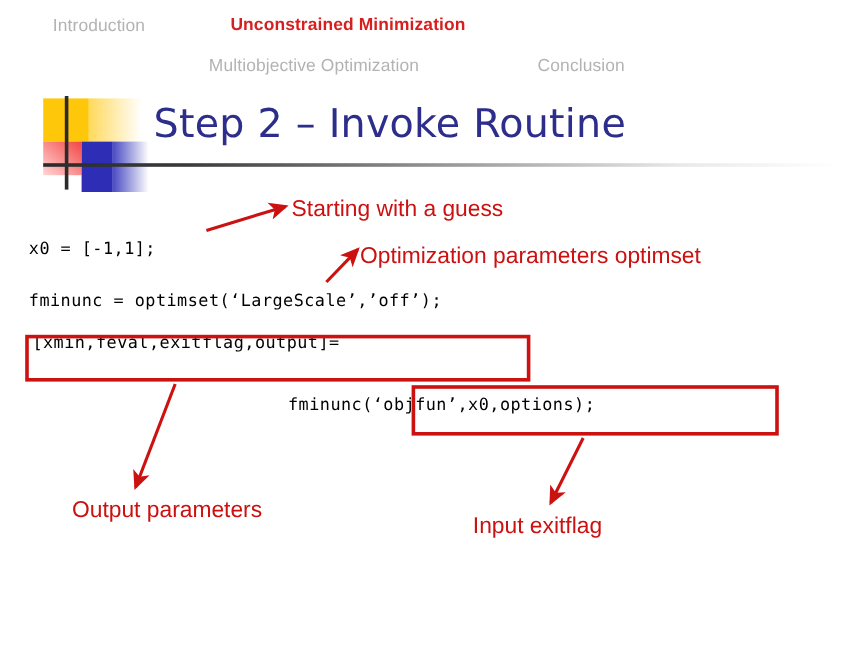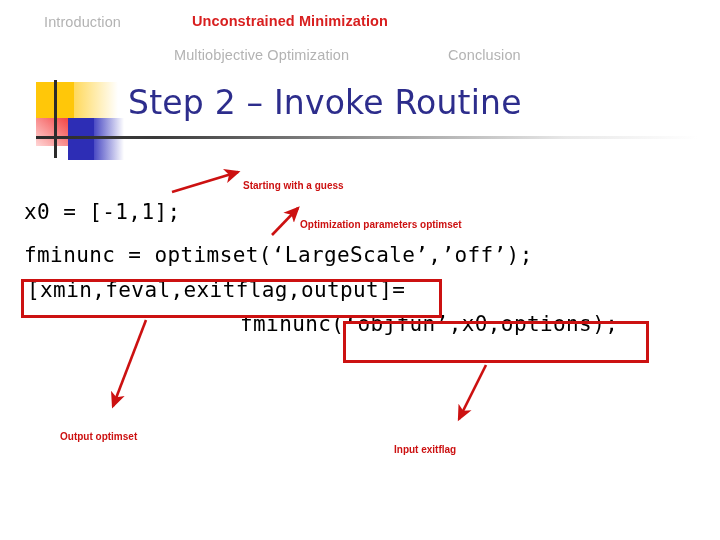--- a/index.html
+++ b/index.html
@@ -93,49 +93,48 @@
     color: #2d2d8c;
     white-space: nowrap;
     letter-spacing: 0.2px;
     margin-left: 24px;
   }
 
   
   .code-line {
     position: absolute;
     font-family: "DejaVu Sans Mono", monospace;
-    font-size: 21px;
+    font-size: 14px;
     color: #000000;
     white-space: pre;
     letter-spacing: 0.4px;
   }
   #code-x0       { left: 24px;  top: 200px; }
   #code-options  { left: 24px;  top: 243px; }
   #code-lhs      { left: 27px;  top: 278px; }
-  #code-fminunc  { left: 240px; top: 312px; }
+  #code-fminunc  { left: 240px; top: 330px; }
 
   
   .red-box {
     position: absolute;
     border: 3px solid #cc1111;
     box-sizing: border-box;
     background: transparent;
   }
   #box-output { left: 21px;  top: 279px; width: 421px; height: 39px; }
   #box-input  { left: 343px; top: 321px; width: 306px; height: 42px; }
 
   
   .annot-label {
     position: absolute;
     font-family: "Liberation Sans", sans-serif;
-    font-size: 10px;
+    font-size: 19px;
     color: #cc1111;
-    font-weight: bold;
+    font-weight: normal;
     white-space: nowrap;
-    margin-top: 16px;
   }
   #label-starting   { left: 243px; top: 164px; }
   #label-optparams  { left: 300px; top: 203px; }
   #label-output-arg { left: 60px;  top: 415px; }
   #label-input-arg  { left: 394px; top: 428px; }
 
   
   #arrows {
     position: absolute;
     left: 0; top: 0;
@@ -173,21 +172,21 @@
 
 <div id="code-fminunc" class="code-line">fminunc(‘objfun’,x0,options);</div>
 
 <div id="box-output" class="red-box"></div>
 <div id="box-input" class="red-box"></div>
 
 <div id="label-starting" class="annot-label">Starting with a guess</div>
 
 <div id="label-optparams" class="annot-label">Optimization parameters optimset</div>
 
-<div id="label-output-arg" class="annot-label">Output optimset</div>
+<div id="label-output-arg" class="annot-label">Output parameters</div>
 
 <div id="label-input-arg" class="annot-label">Input exitflag</div>
 
 <svg id="arrows" viewBox="0 0 720 540" xmlns="http://www.w3.org/2000/svg">
   <defs>
     <marker id="ah" markerWidth="7" markerHeight="7" refX="5.2" refY="3.2" orient="auto" markerUnits="strokeWidth">
       <path d="M0,0.4 L6.2,3.2 L0,6.0 L1.6,3.2 Z" fill="#cc1111"></path>
     </marker>
   </defs>
 

